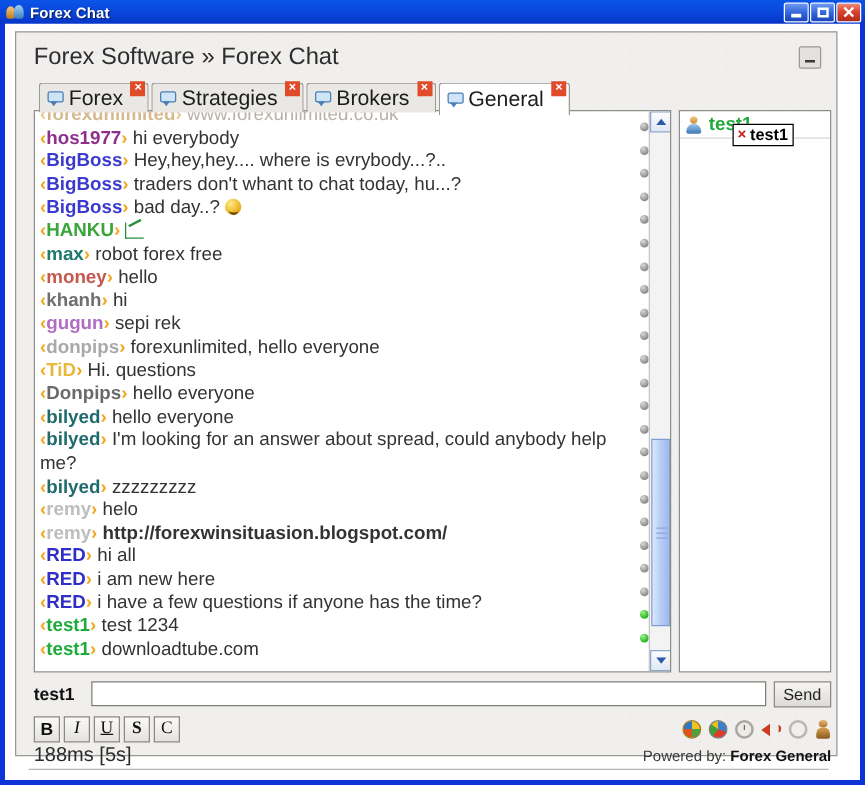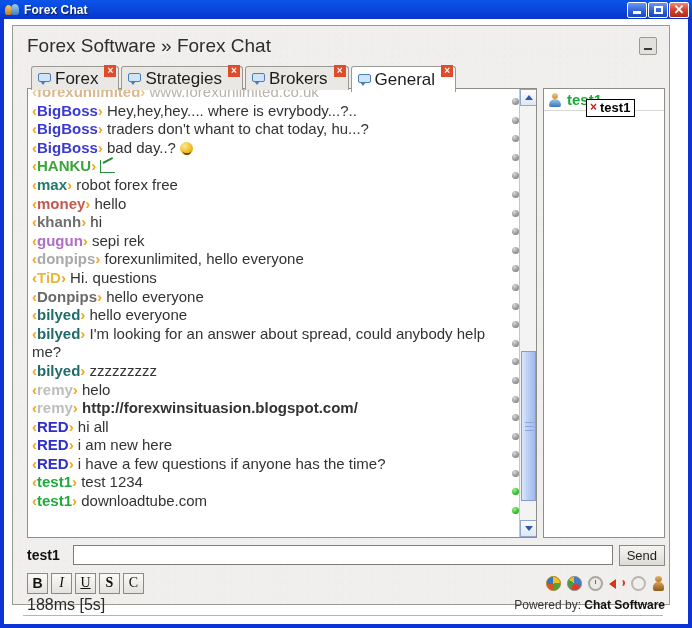--- a/index.html
+++ b/index.html
@@ -459,20 +459,21 @@
               <span class="tail"></span>
             </span>
             <span>General</span>
             <span class="tab-close">×</span>
           </div>
         </div>
 
       <div class="chat-wrap">
         <div class="msg-list" id="msglist">
             <div class="msg first-clip"><span class="brk">‹</span><span class="nick" style="color: rgb(215, 185, 143);">forexunlimited</span><span class="brk">›</span><span class="body"> www.forexunlimited.co.uk</span></div>
+            <div class="msg"><span class="brk">‹</span><span class="nick" style="color: rgb(142, 47, 142);">hos1977</span><span class="brk">›</span><span class="body"> hi everybody</span></div>
             <div class="msg"><span class="brk">‹</span><span class="nick" style="color: rgb(58, 58, 208);">BigBoss</span><span class="brk">›</span><span class="body"> Hey,hey,hey.... where is evrybody...?..</span></div>
             <div class="msg"><span class="brk">‹</span><span class="nick" style="color: rgb(58, 58, 208);">BigBoss</span><span class="brk">›</span><span class="body"> traders don't whant to chat today, hu...?</span></div>
             <div class="msg"><span class="brk">‹</span><span class="nick" style="color: rgb(58, 58, 208);">BigBoss</span><span class="brk">›</span><span class="body"> bad day..?</span> <span class="smiley"></span></div>
             <div class="msg"><span class="brk">‹</span><span class="nick" style="color: rgb(58, 166, 58);">HANKU</span><span class="brk">›</span><span class="body"> </span><span class="chart-glyph"></span></div>
             <div class="msg"><span class="brk">‹</span><span class="nick" style="color: rgb(31, 122, 109);">max</span><span class="brk">›</span><span class="body"> robot forex free</span></div>
             <div class="msg"><span class="brk">‹</span><span class="nick" style="color: rgb(196, 88, 79);">money</span><span class="brk">›</span><span class="body"> hello</span></div>
             <div class="msg"><span class="brk">‹</span><span class="nick" style="color: rgb(111, 111, 111);">khanh</span><span class="brk">›</span><span class="body"> hi</span></div>
             <div class="msg"><span class="brk">‹</span><span class="nick" style="color: rgb(176, 110, 196);">gugun</span><span class="brk">›</span><span class="body"> sepi rek</span></div>
             <div class="msg"><span class="brk">‹</span><span class="nick" style="color: rgb(169, 169, 169);">donpips</span><span class="brk">›</span><span class="body"> forexunlimited, hello everyone</span></div>
             <div class="msg"><span class="brk">‹</span><span class="nick" style="color: rgb(232, 185, 60);">TiD</span><span class="brk">›</span><span class="body"> Hi. questions</span></div>
@@ -571,20 +572,20 @@
               <i class="ph"></i>
               <i class="pb"></i>
             </span>
         </div>
       </div>
 
       <div class="status-row">
         <div class="latency">188ms [5s]</div>
         <div class="powered">
           <span>Powered by:</span>
-          <b>Chat Software</b>
+          <b>Forex General</b>
         </div>
       </div>
       <div class="bottom-rule"></div>
 
     </div>
   </div>
 </div>
 
 </body></html>

